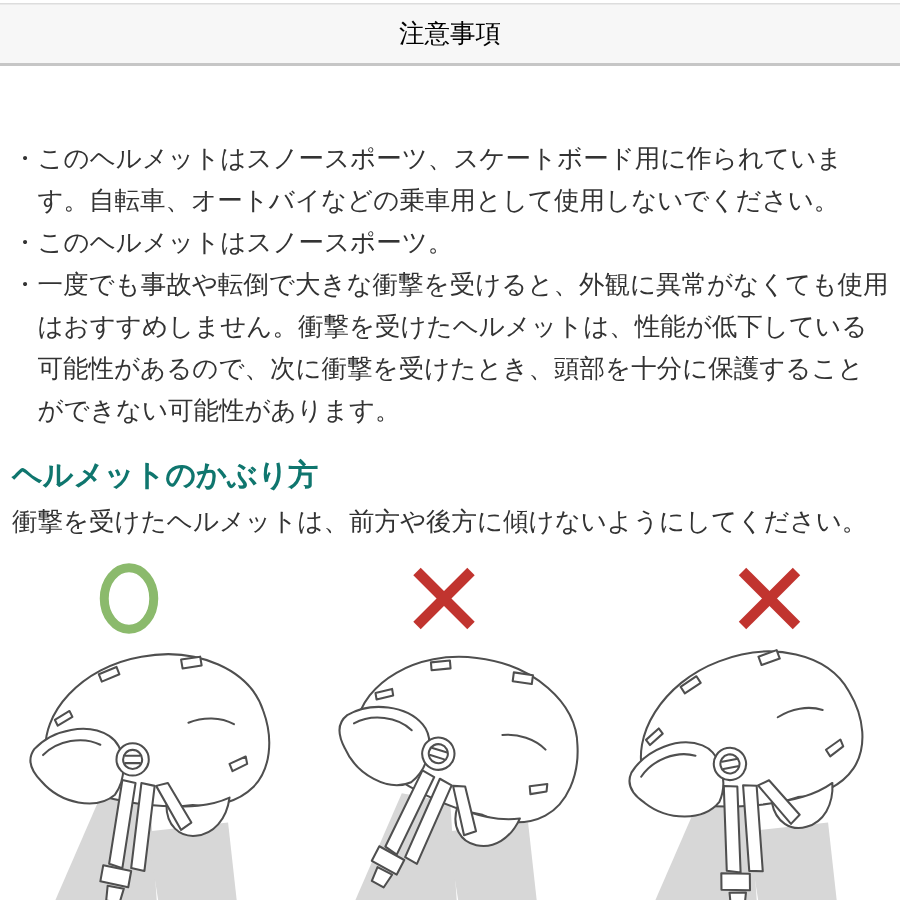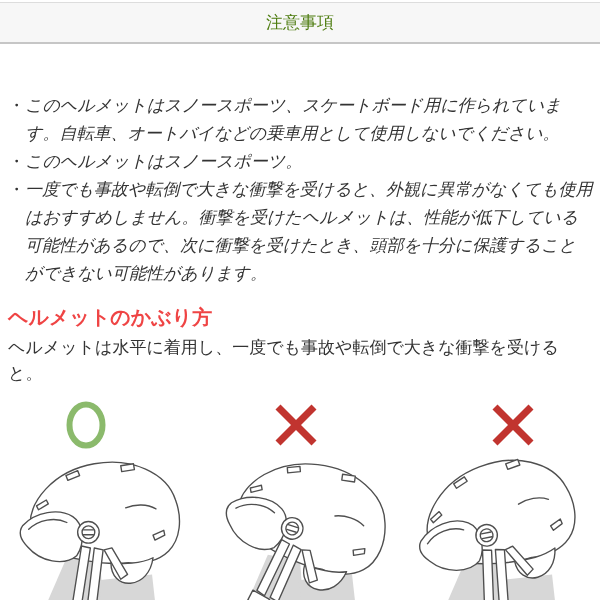--- a/index.html
+++ b/index.html
@@ -5,28 +5,28 @@
   html,body{margin:0;padding:0;}
   body{
     width:600px;height:600px;overflow:hidden;background:#ffffff;
     font-family:"Liberation Sans",sans-serif;color:#333;
   }
   .page{width:600px;height:600px;}
   .titlebar{
     margin-top:2px;height:39px;background:#f7f7f7;
     border-top:1px solid #dddddd;border-bottom:2px solid #c6c6c6;
     display:flex;align-items:center;justify-content:center;
-    font-size:17px;color:#4d7c0f;
+    font-size:17px;color:#000000;
   }
   .content{padding:0 7px 0 8px;}
   .plist{list-style:none;margin:48px 0 0 0;padding:0;font-size:17px;line-height:28px;}
   .plist li{display:flex;}
   .bullet{width:17px;flex:none;}
-  .txt{flex:1;max-width:568px;font-style:italic;}
-  .howto{font-size:20px;font-weight:bold;color:#ef4444;margin:16px 0 5px 0;line-height:26px;}
+  .txt{flex:1;max-width:568px;}
+  .howto{font-size:20px;font-weight:bold;color:#0f766e;margin:16px 0 5px 0;line-height:26px;}
   .desc{font-size:17px;line-height:26px;margin:0;}
   .figures{display:flex;margin-top:10px;}
   .fig{width:200px;margin:0;display:flex;flex-direction:column;align-items:center;}
   .markbox{height:56px;width:100%;display:flex;align-items:center;justify-content:center;}
   .fig1 .markbox svg{transform:translateX(-22px);}
   .fig2 .markbox svg{transform:translateX(-12px);}
   .fig3 .markbox svg{transform:translateX(5px);}
   .helmet{display:block;}
 </style>
 </head>
@@ -49,21 +49,21 @@
         <span class="bullet">・</span>
         <span class="txt">このヘルメットはスノースポーツ。</span>
       </li>
       <li>
         <span class="bullet">・</span>
         <span class="txt">一度でも事故や転倒で大きな衝撃を受けると、外観に異常がなくても使用はおすすめしません。衝撃を受けたヘルメットは、性能が低下している可能性があるので、次に衝撃を受けたとき、頭部を十分に保護することができない可能性があります。</span>
       </li>
     </ul>
 
     <h2 class="howto">ヘルメットのかぶり方</h2>
-    <p class="desc">ヘルメットは水平に着用し、一度でも事故や転倒で大きな衝撃を受けると。</p>
+    <p class="desc">衝撃を受けたヘルメットは、前方や後方に傾けないようにしてください。</p>
 
     <svg width="0" height="0" style="position:absolute" aria-hidden="true">
       <defs>
         <g id="hm-sil" fill="#d7d7d7">
           <path d="M59 104 L26 180 L97 186 L92 110 Z"></path>
           <path d="M90 130 L99 187 L152 187 L145 124 Z"></path>
         </g>
         <g id="hm-art" fill="none" stroke-width="1.4" stroke-linejoin="round" stroke-linecap="round" stroke="#4f4f4f">
           <path fill="#ffffff" d="M21 78 C17 50 45 18 86 11 C124 4 160 20 169 48 C176 67 174 88 162 100 C152 110 136 114 121 112 C98 115 59 109 39 98 C27 92 22 87 21 78 Z"></path>
           <path fill="#ffffff" d="M103 112 C103 126 112 134 123 133 C135 132 144 122 146 107 C133 113 116 114 103 112 Z"></path>

